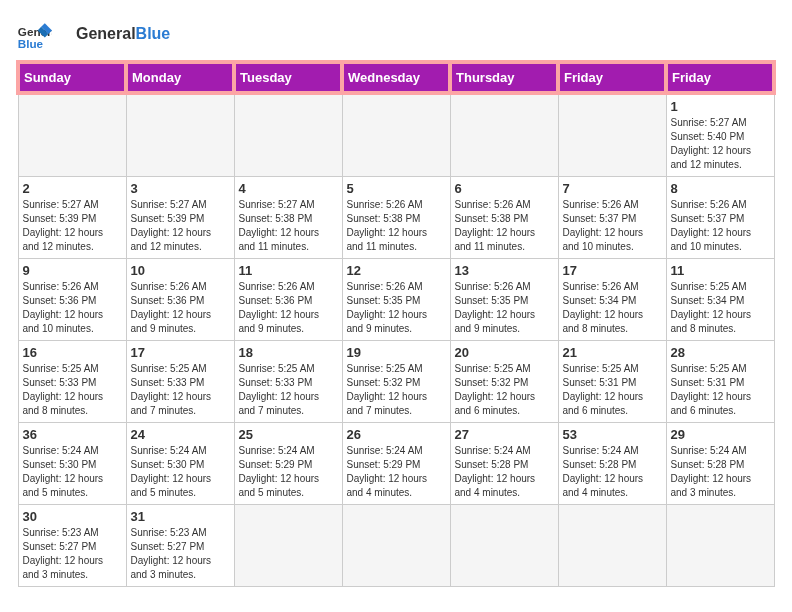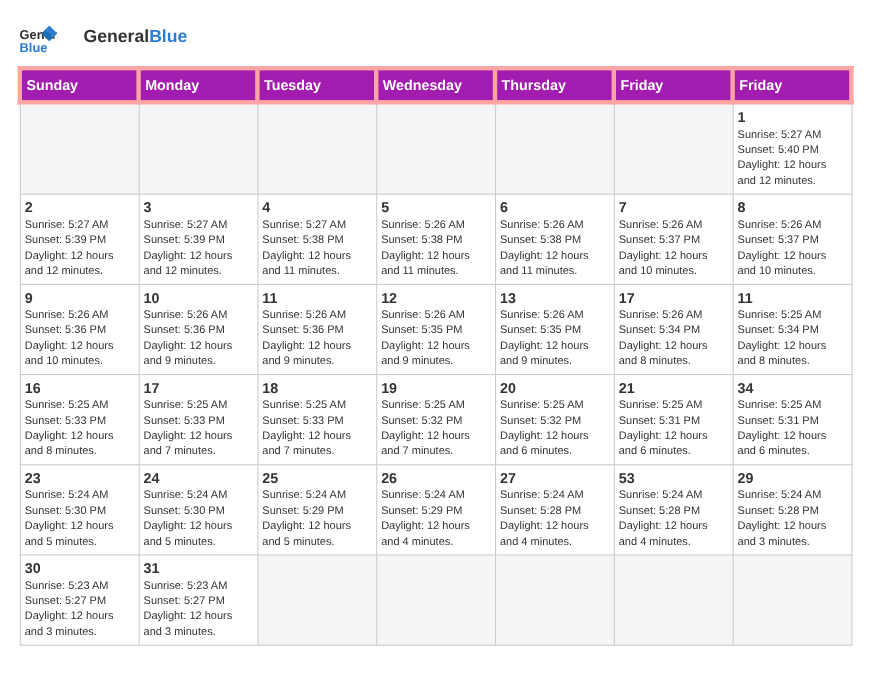--- a/index.html
+++ b/index.html
@@ -240,29 +240,29 @@
 Sunset: 5:32 PM
 Daylight: 12 hours and 6 minutes.</div>
         </td>
         <td>
           <span class="day-num">21</span>
           <div class="day-info">Sunrise: 5:25 AM
 Sunset: 5:31 PM
 Daylight: 12 hours and 6 minutes.</div>
         </td>
         <td>
-          <span class="day-num">34</span>
+          <span class="day-num">28</span>
           <div class="day-info">Sunrise: 5:25 AM
 Sunset: 5:31 PM
 Daylight: 12 hours and 6 minutes.</div>
         </td>
       </tr>
       <tr>
         <td>
-          <span class="day-num">23</span>
+          <span class="day-num">36</span>
           <div class="day-info">Sunrise: 5:24 AM
 Sunset: 5:30 PM
 Daylight: 12 hours and 5 minutes.</div>
         </td>
         <td>
           <span class="day-num">24</span>
           <div class="day-info">Sunrise: 5:24 AM
 Sunset: 5:30 PM
 Daylight: 12 hours and 5 minutes.</div>
         </td>

